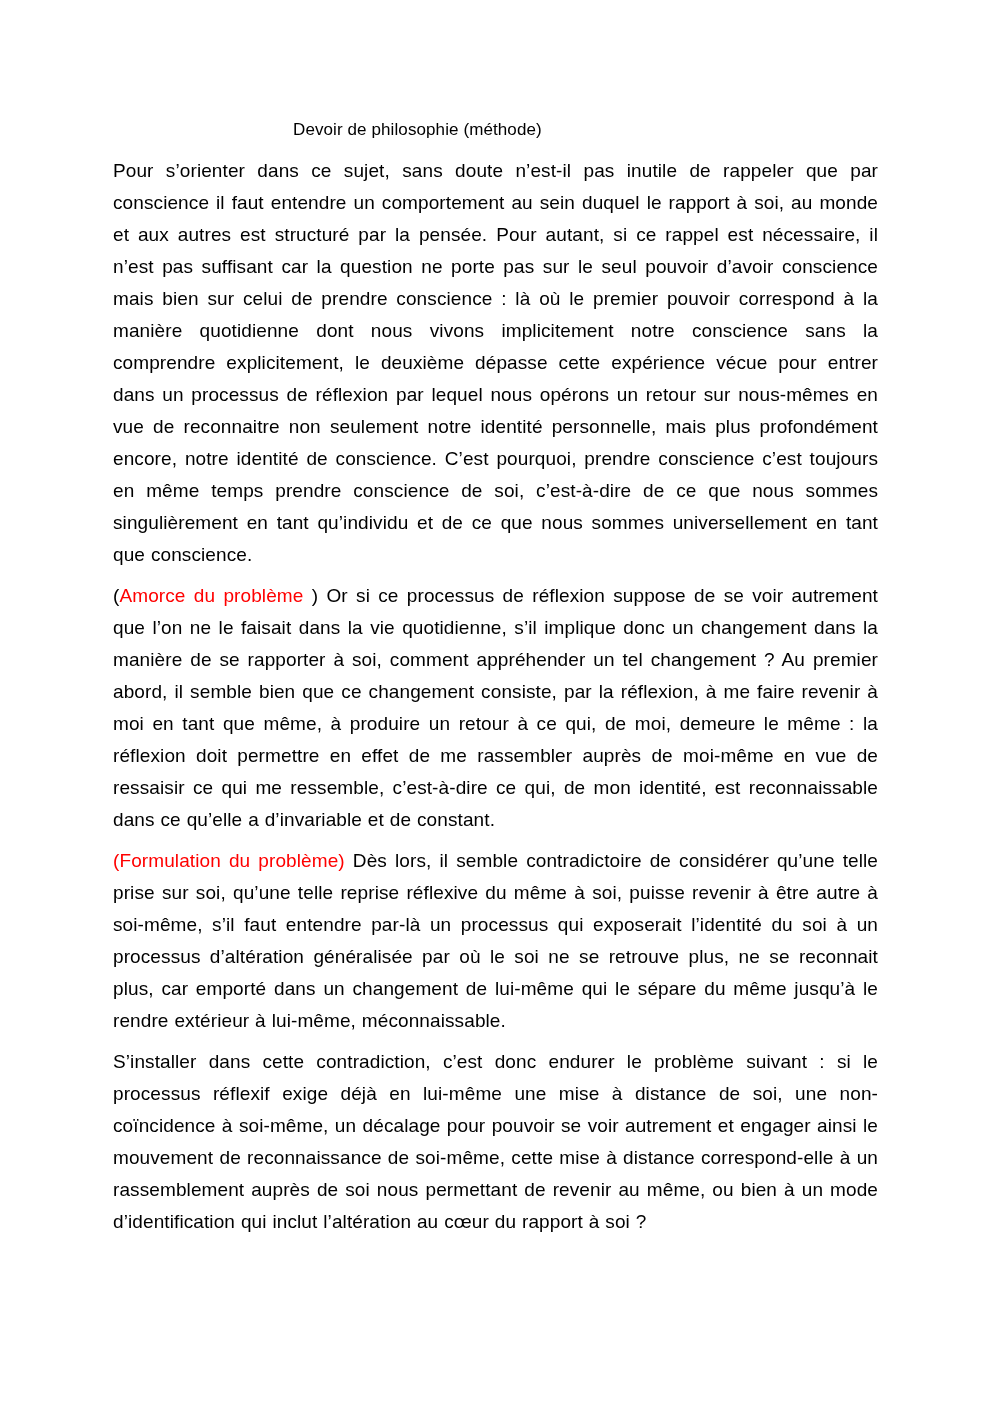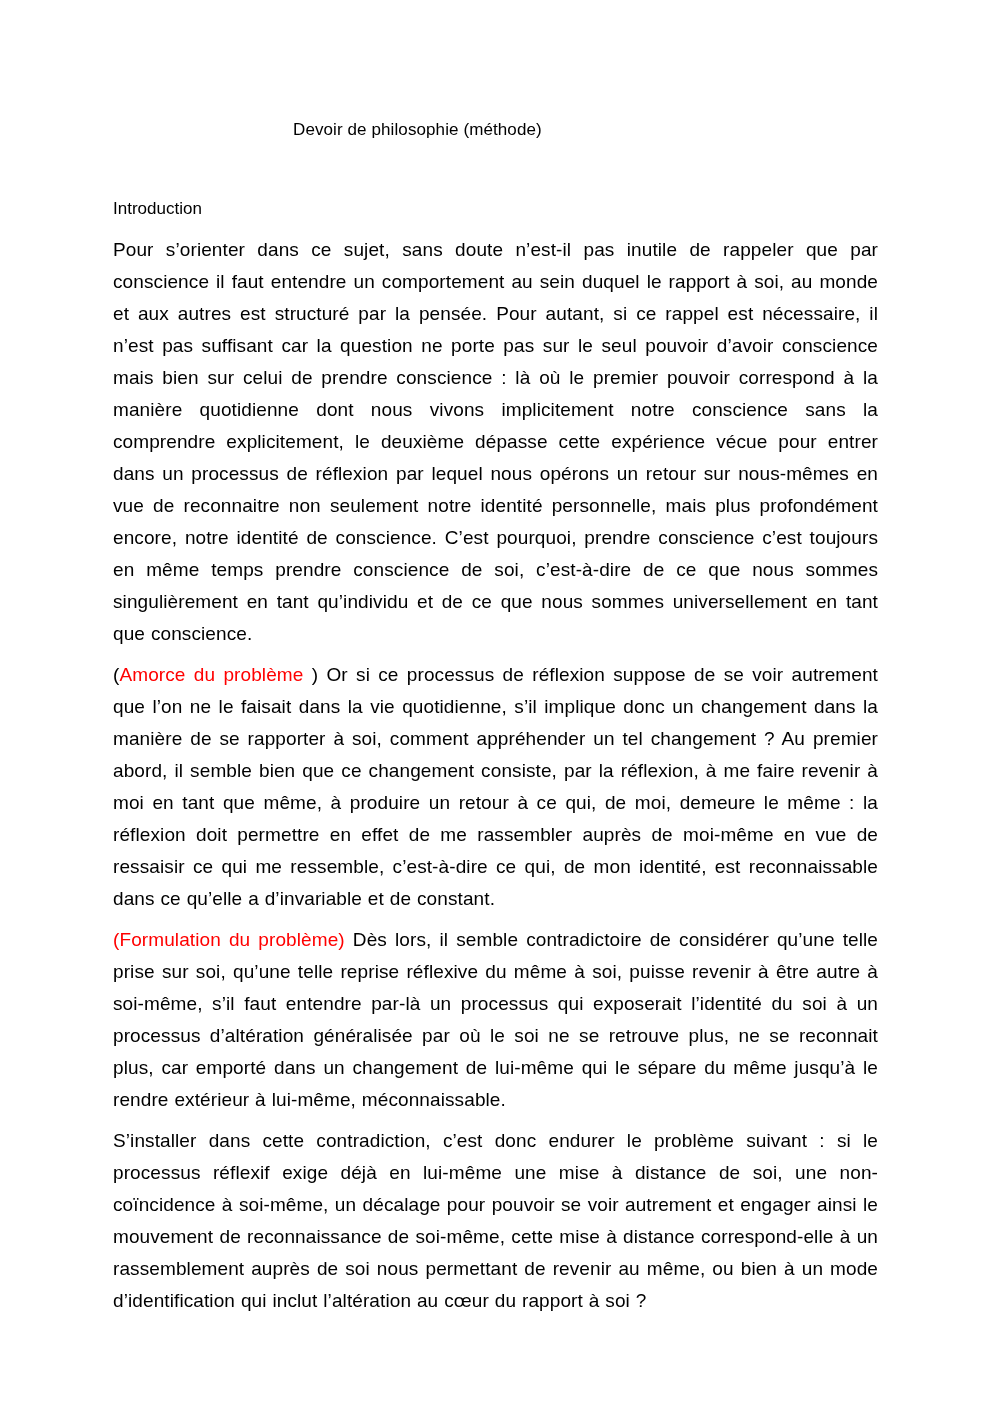--- a/index.html
+++ b/index.html
@@ -53,21 +53,20 @@
     word-spacing: 0.5px;
   }
 </style>
 </head>
 <body>
 
 <div class="page">
   <p class="doc-title">Devoir de philosophie (méthode)</p>
 
 
-  <p class="doc-heading">Introduction</p>
 
   <div class="paragraphs">
       <p class="body-para"><span style="color: rgb(0, 0, 0);">Pour s’orienter dans ce sujet, sans doute n’est-il pas inutile de rappeler que par conscience il faut entendre un comportement au sein duquel le rapport à soi, au monde et aux autres est structuré par la pensée. Pour autant, si ce rappel est nécessaire, il n’est pas suffisant car la question ne porte pas sur le seul pouvoir d’avoir conscience mais bien sur celui de prendre conscience : là où le premier pouvoir correspond à la manière quotidienne dont nous vivons implicitement notre conscience sans la comprendre explicitement, le deuxième dépasse cette expérience vécue pour entrer dans un processus de réflexion par lequel nous opérons un retour sur nous-mêmes en vue de reconnaitre non seulement notre identité personnelle, mais plus profondément encore, notre identité de conscience. C’est pourquoi, prendre conscience c’est toujours en même temps prendre conscience de soi, c’est-à-dire de ce que nous sommes singulièrement en tant qu’individu et de ce que nous sommes universellement en tant que conscience.</span></p>
       <p class="body-para"><span style="color: rgb(0, 0, 0);">(</span><span style="color: rgb(255, 0, 0);">Amorce du problème </span><span style="color: rgb(0, 0, 0);">) Or si ce processus de réflexion suppose de se voir autrement que l’on ne le faisait dans la vie quotidienne, s’il implique donc un changement dans la manière de se rapporter à soi, comment appréhender un tel changement ? Au premier abord, il semble bien que ce changement consiste, par la réflexion, à me faire revenir à moi en tant que même, à produire un retour à ce qui, de moi, demeure le même : la réflexion doit permettre en effet de me rassembler auprès de moi-même en vue de ressaisir ce qui me ressemble, c’est-à-dire ce qui, de mon identité, est reconnaissable dans ce qu’elle a d’invariable et de constant.</span></p>
       <p class="body-para"><span style="color: rgb(255, 0, 0);">(Formulation du problème)</span><span style="color: rgb(0, 0, 0);"> Dès lors, il semble contradictoire de considérer qu’une telle prise sur soi, qu’une telle reprise réflexive du même à soi, puisse revenir à être autre à soi-même, s’il faut entendre par-là un processus qui exposerait l’identité du soi à un processus d’altération généralisée par où le soi ne se retrouve plus, ne se reconnait plus, car emporté dans un changement de lui-même qui le sépare du même jusqu’à le rendre extérieur à lui-même, méconnaissable.</span></p>
       <p class="body-para"><span style="color: rgb(0, 0, 0);">S’installer dans cette contradiction, c’est donc endurer le problème suivant : si le processus réflexif exige déjà en lui-même une mise à distance de soi, une non-coïncidence à soi-même, un décalage pour pouvoir se voir autrement et engager ainsi le mouvement de reconnaissance de soi-même, cette mise à distance correspond-elle à un rassemblement auprès de soi nous permettant de revenir au même, ou bien à un mode d’identification qui inclut l’altération au cœur du rapport à soi ?</span></p>
     </div>
 </div>
 
 </body></html>

